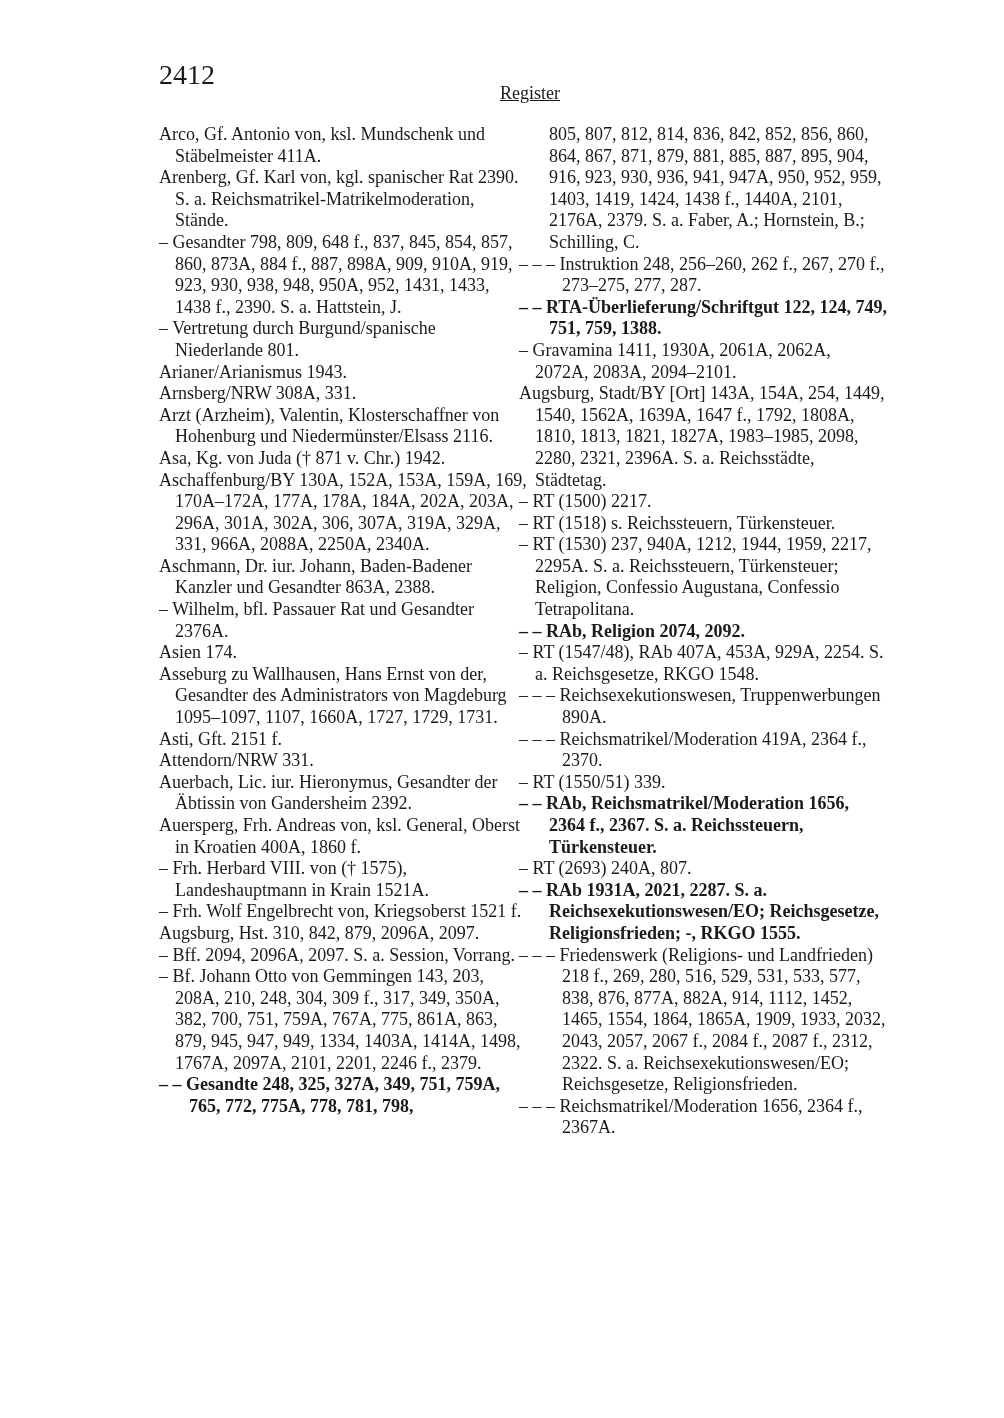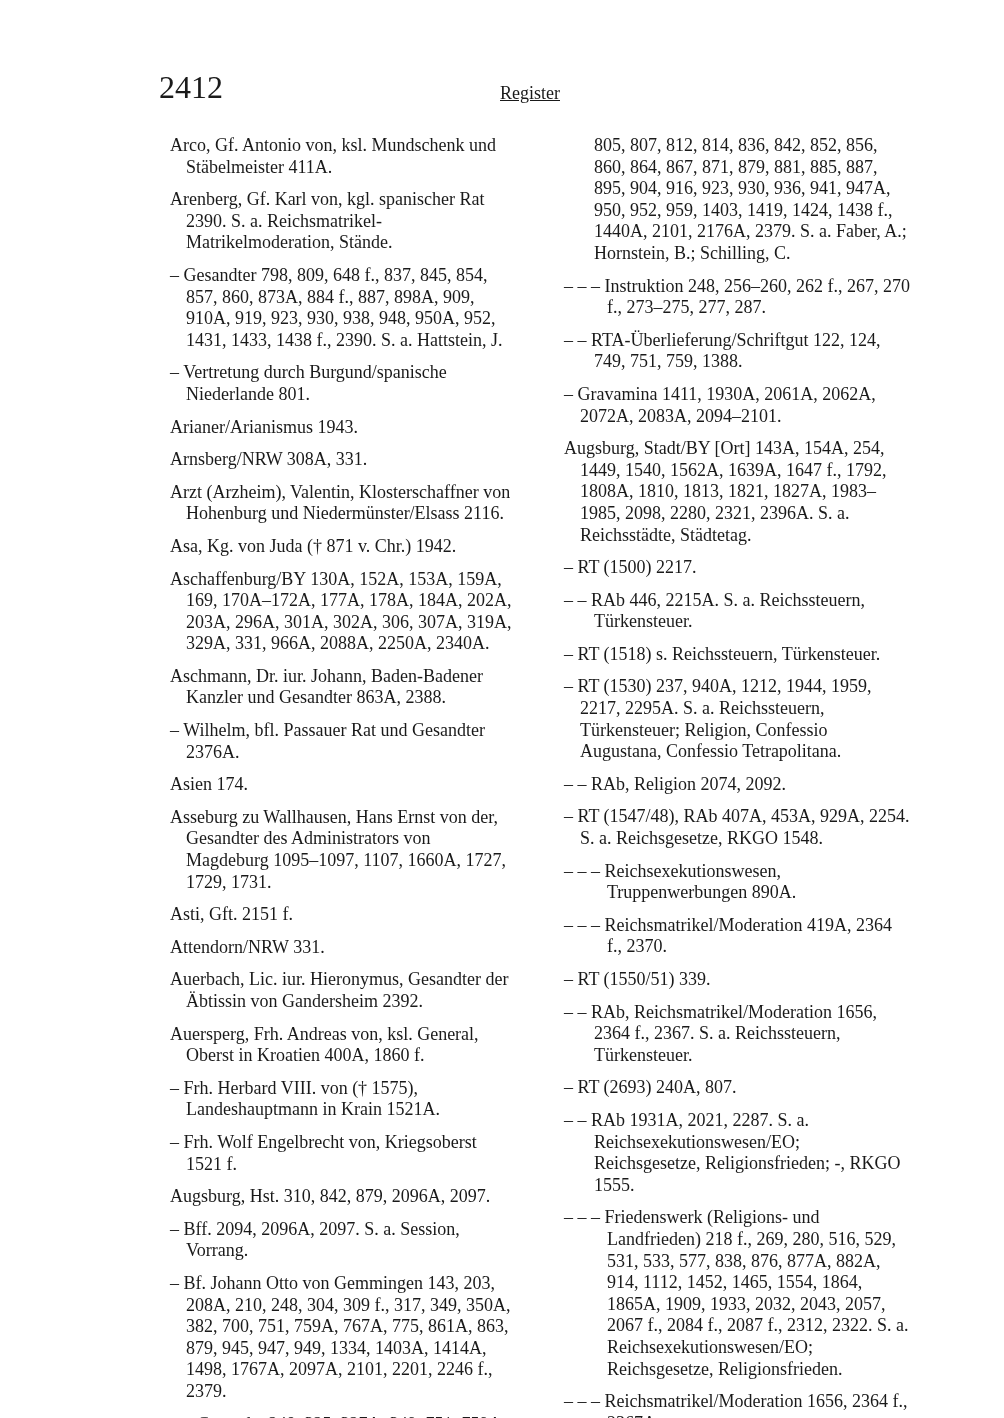--- a/index.html
+++ b/index.html
@@ -2,38 +2,38 @@
 <html><head>
 <meta charset="utf-8">
 <style>
   html, body { margin: 0; padding: 0; background: #ffffff; }
   body {
     width: 1004px; height: 1418px; position: relative; overflow: hidden;
     font-family: "Liberation Serif", "DejaVu Serif", serif;
     color: #1a1a1a;
   }
   .page-number {
-    position: absolute; left: 159px; top: 72px;
-    font-size: 32px; line-height: 30px;
+    position: absolute; left: 159px; top: 60px;
+    font-size: 28px; line-height: 30px;
   }
   .running-head {
     position: absolute; left: 500px; top: 81px;
     font-size: 18px; line-height: 24px; text-decoration: underline;
   }
   .column {
     position: absolute; top: 124px; width: 368px;
     font-size: 18px; line-height: 21.6px;
   }
   .col-left { left: 159px; }
-  .col-right { left: 553px; }
-  .entry { margin: 11px; }
+  .col-right { left: 519px; }
+  .entry { margin: 0; }
   
   .lvl0 { padding-left: 16px; text-indent: -16px; }
   .lvl1 { padding-left: 16px; text-indent: -16px; }
-  .lvl2 { padding-left: 30px; text-indent: -30px; }
+  .lvl2 { padding-left: 30px; text-indent: -30px; font-weight: bold; }
   .lvl3 { padding-left: 43px; text-indent: -43px; }
   .cont2 { padding-left: 30px; }
   .dash { letter-spacing: 0; }
 </style>
 </head>
 <body>
 
 <div class="page-number">2412</div>
 <div class="running-head">Register</div>
 
@@ -62,21 +62,20 @@
     <p class="entry lvl1"><span class="dash">– </span><span>Bf. Johann Otto von Gemmingen  143, 203, 208A, 210, 248, 304, 309 f., 317, 349, 350A, 382, 700, 751, 759A, 767A, 775, 861A, 863, 879, 945, 947, 949, 1334, 1403A, 1414A, 1498, 1767A, 2097A, 2101, 2201, 2246 f., 2379.</span></p>
     <p class="entry lvl2"><span class="dash">– – </span><span>Gesandte  248, 325, 327A, 349, 751, 759A, 765, 772, 775A, 778, 781, 798,</span></p>
   </div>
 <div class="column col-right" id="col-right">
     <p class="entry cont2"><span>805, 807, 812, 814, 836, 842, 852, 856, 860, 864, 867, 871, 879, 881, 885, 887, 895, 904, 916, 923, 930, 936, 941, 947A, 950, 952, 959, 1403, 1419, 1424, 1438 f., 1440A, 2101, 2176A, 2379. S. a. Faber, A.; Hornstein, B.; Schilling, C.</span></p>
     <p class="entry lvl3"><span class="dash">– – – </span><span>Instruktion  248, 256–260, 262 f., 267, 270 f., 273–275, 277, 287.</span></p>
     <p class="entry lvl2"><span class="dash">– – </span><span>RTA-Überlieferung/Schriftgut  122, 124, 749, 751, 759, 1388.</span></p>
     <p class="entry lvl1"><span class="dash">– </span><span>Gravamina  1411, 1930A, 2061A, 2062A, 2072A, 2083A, 2094–2101.</span></p>
     <p class="entry lvl0"><span>Augsburg, Stadt/BY [Ort]  143A, 154A, 254, 1449, 1540, 1562A, 1639A, 1647 f., 1792, 1808A, 1810, 1813, 1821, 1827A, 1983–1985, 2098, 2280, 2321, 2396A.  S. a. Reichsstädte, Städtetag.</span></p>
     <p class="entry lvl1"><span class="dash">– </span><span>RT (1500)  2217.</span></p>
-    <p class="entry lvl2"><span class="dash">– – </span><span>RAb  446, 2215A.  S. a. Reichssteuern, Türkensteuer.</span></p>
     <p class="entry lvl1"><span class="dash">– </span><span>RT (1518)  s. Reichssteuern, Türkensteuer.</span></p>
     <p class="entry lvl1"><span class="dash">– </span><span>RT (1530)  237, 940A, 1212, 1944, 1959, 2217, 2295A.  S. a. Reichssteuern, Türkensteuer; Religion, Confessio Augustana, Confessio Tetrapolitana.</span></p>
     <p class="entry lvl2"><span class="dash">– – </span><span>RAb, Religion  2074, 2092.</span></p>
     <p class="entry lvl1"><span class="dash">– </span><span>RT (1547/48), RAb  407A, 453A, 929A, 2254.  S. a. Reichsgesetze, RKGO 1548.</span></p>
     <p class="entry lvl3"><span class="dash">– – – </span><span>Reichsexekutionswesen, Truppenwerbungen  890A.</span></p>
     <p class="entry lvl3"><span class="dash">– – – </span><span>Reichsmatrikel/Moderation  419A, 2364 f., 2370.</span></p>
     <p class="entry lvl1"><span class="dash">– </span><span>RT (1550/51)  339.</span></p>
     <p class="entry lvl2"><span class="dash">– – </span><span>RAb, Reichsmatrikel/Moderation  1656, 2364 f., 2367.  S. a. Reichssteuern, Türkensteuer.</span></p>
     <p class="entry lvl1"><span class="dash">– </span><span>RT (2693)  240A, 807.</span></p>
     <p class="entry lvl2"><span class="dash">– – </span><span>RAb  1931A, 2021, 2287.  S. a. Reichsexekutionswesen/EO; Reichsgesetze, Religionsfrieden; -, RKGO 1555.</span></p>

